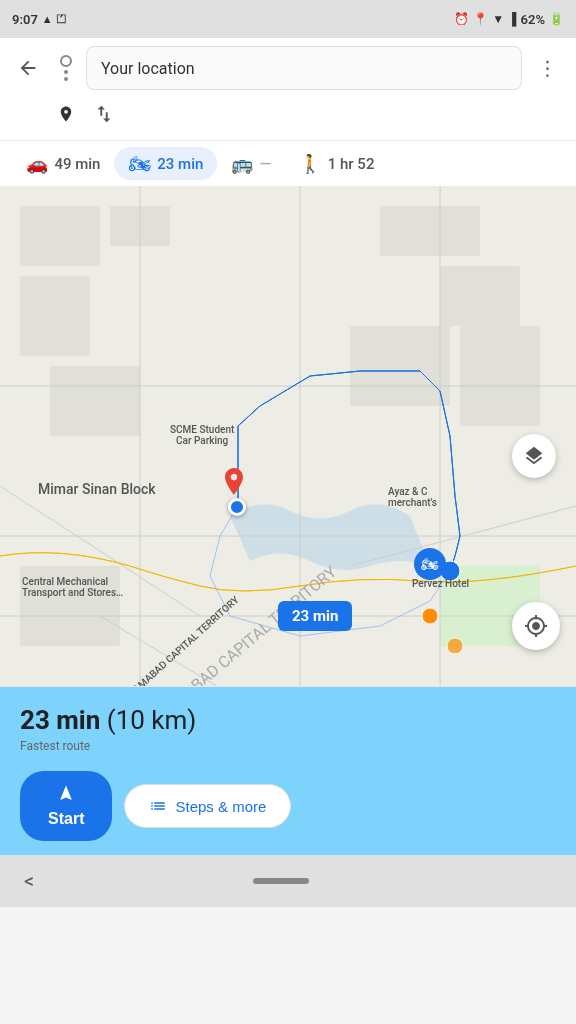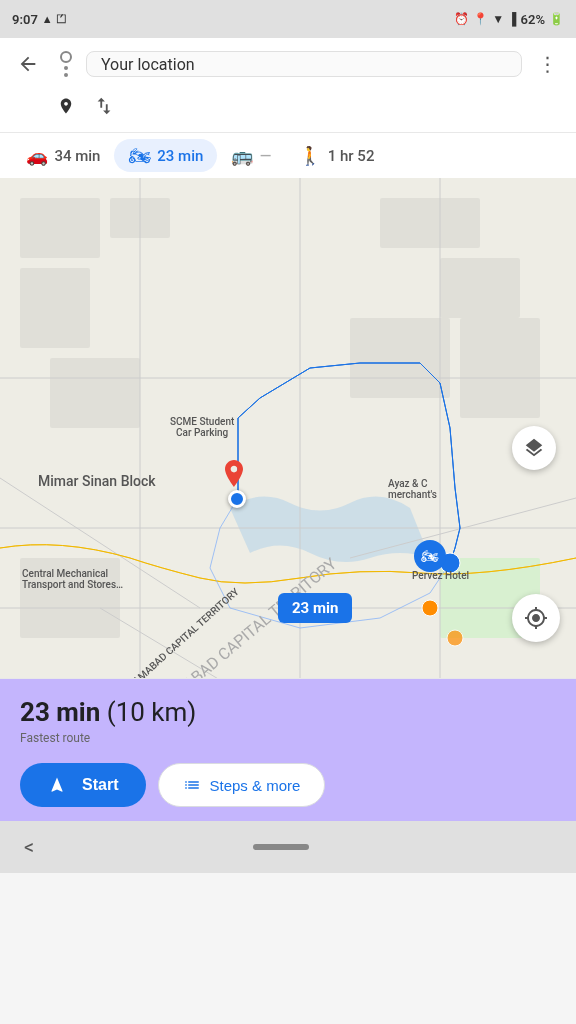--- a/index.html
+++ b/index.html
@@ -53,21 +53,21 @@
       display: flex;
       flex-direction: column;
       align-items: center;
       gap: 3px;
       width: 24px;
       flex-shrink: 0;
     }
     .dot { width: 4px; height: 4px; border-radius: 50%; background: #888; }
     .input-box {
       flex: 1;
-      height: 26px;
+      height: 44px;
       border: 1.5px solid #e0e0e0;
       border-radius: 8px;
       padding: 0 14px;
       font-size: 16px;
       color: #333;
       background: #fafafa;
       display: flex;
       align-items: center;
     }
     .nav-icon-btn {
@@ -186,21 +186,21 @@
       color: #333;
       font-size: 13px;
       font-weight: 600;
       padding: 4px 8px;
       border-radius: 4px;
       margin-top: 30px;
     }
 
     
     .bottom-panel {
-      background: #c4b5fd;
+      background: #7dd3fc;
       padding: 18px 20px 14px;
       border-top: 1px solid #e8e8e8;
     }
     .route-title {
       font-size: 26px;
       font-weight: 400;
       color: #202124;
       margin-bottom: 4px;
     }
     .route-title span.bold { font-weight: 700; }
@@ -218,21 +218,22 @@
       background: #1a73e8;
       color: #fff;
       border: none;
       border-radius: 24px;
       padding: 13px 28px;
       font-size: 16px;
       font-weight: 600;
       cursor: pointer;
       display: flex;
       align-items: center;
-      gap: 16px;
+      gap: 8px;
+      flex-direction: column;
     }
     .btn-steps {
       background: #fff;
       color: #1a73e8;
       border: 1.5px solid #dadce0;
       border-radius: 24px;
       padding: 12px 24px;
       font-size: 15px;
       font-weight: 500;
       cursor: pointer;
@@ -315,21 +316,21 @@
         <path d="M16 17.01V10h-2v7.01h-3L15 21l4-3.99h-3zM9 3L5 6.99h3V14h2V6.99h3L9 3z" fill="#555"></path>
       </svg>
     </div>
   </div>
 </div>
 
 <div class="modes-bar">
 
   <div class="mode-item">
     <span class="mode-icon">🚗</span>
-    <span>34 min</span>
+    <span>49 min</span>
   </div>
 
   <div class="mode-item active">
     <span class="mode-icon">🏍</span>
     <span>23 min</span>
   </div>
 
   <div class="mode-item">
     <span class="mode-icon">🚌</span>
     <span style="color:#aaa;">—</span>

